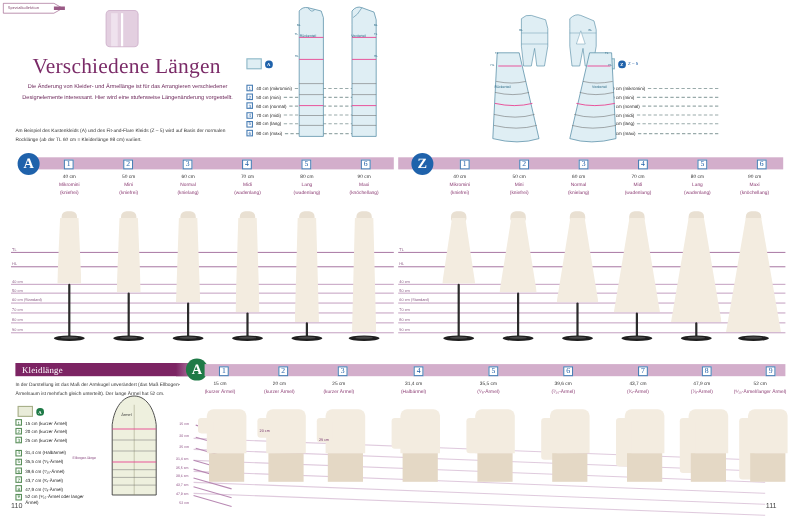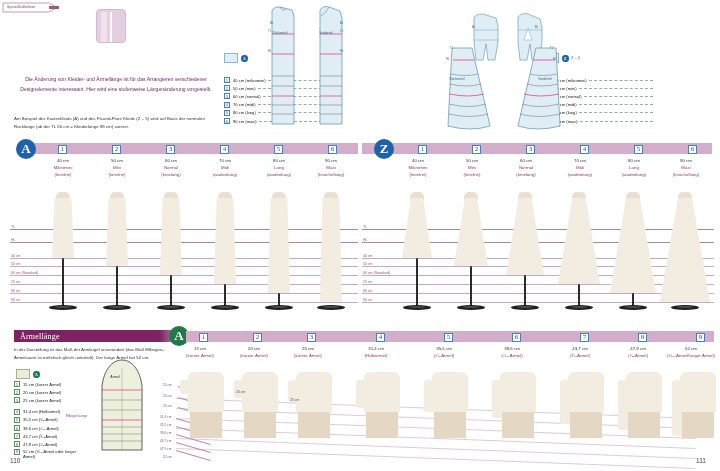--- a/index.html
+++ b/index.html
@@ -122,20 +122,21 @@
   <div class="tab">
     <svg width="58" height="11" viewBox="0 0 58 11">
       <path d="M1 1 H47 L55 5.5 L47 10 H1 Z" fill="#fff" stroke="#9a5a86" stroke-width=".6"></path>
       <path d="M47 4 H57 V7 H47 Z" fill="#9a5a86"></path>
     </svg>
     <span class="tab-label">Spezialkollektion</span>
   </div>
 
   <div class="swatch-icon"></div>
 
+  <h1 class="title">Verschiedene Längen</h1>
   <p class="lede">Die Änderung von Kleider- und Ärmellänge ist für das Arrangieren verschiedener Designelemente interessant. Hier wird eine stufenweise Längenänderung vorgestellt.</p>
 
   <div class="secnote" style="left:14px; top:115px; width:196px;">Am Beispiel des Kastenkleids (A) und des Fit-and-Flare Kleids (Z – 5) wird auf Basis der normalen Rocklänge (ab der TL 60 cm = Kleiderlänge 98 cm) variiert.</div>
 
   <div class="keyswatch" style="left:224px; top:53px;"></div>
   <div class="badge badge-blue badge-sm" style="position:absolute; left:241px; top:55px;">A</div>
 
   <div class="legend" style="left:224px; top:76px; width:108px;">
     <div class="row">
       <span class="num">1</span>
@@ -290,21 +291,21 @@
     <div class="stand-pole" style="left:278px; top:293px; height:15px;"></div>
     <div class="stand-base" style="left:265px; top:305px;"></div>
   </div>
   <div class="fig">
     <div class="bodice" style="left:324px; top:192px;"></div>
     <div class="dress" style="left:320px; top:198px; width:22px; height:104px; clip-path:polygon(12% 0,88% 0,100% 100%,0 100%);"></div>
     <div class="stand-base" style="left:317px; top:305px;"></div>
   </div>
 
   <div class="secbar" style="left:14px; top:330px; width:168px;">
-    <span class="label">Ärmellänge</span>
+    <span class="label">Kleidlänge</span>
     <span class="tailfade"></span>
   </div>
   <div class="badge badge-green badge-lg" style="position:absolute; left:169px; top:326px;">A</div>
 
   <div class="secnote" style="left:14px; top:346px; width:155px;">In der Darstellung ist das Maß der Armkugel unverändert (das Maß Ellbogen-Ärmelsaum ist mehrfach gleich unterteilt). Der lange Ärmel hat 52 cm.</div>
 
   <div class="keyswatch" style="left:16px; top:369px; background:#e9ecd9; border-color:#a8b08a;"></div>
   <div class="badge badge-green badge-sm" style="position:absolute; left:33px; top:371px;">A</div>
 
   <div class="legend legend-green" style="left:14px; top:380px; width:82px;">

